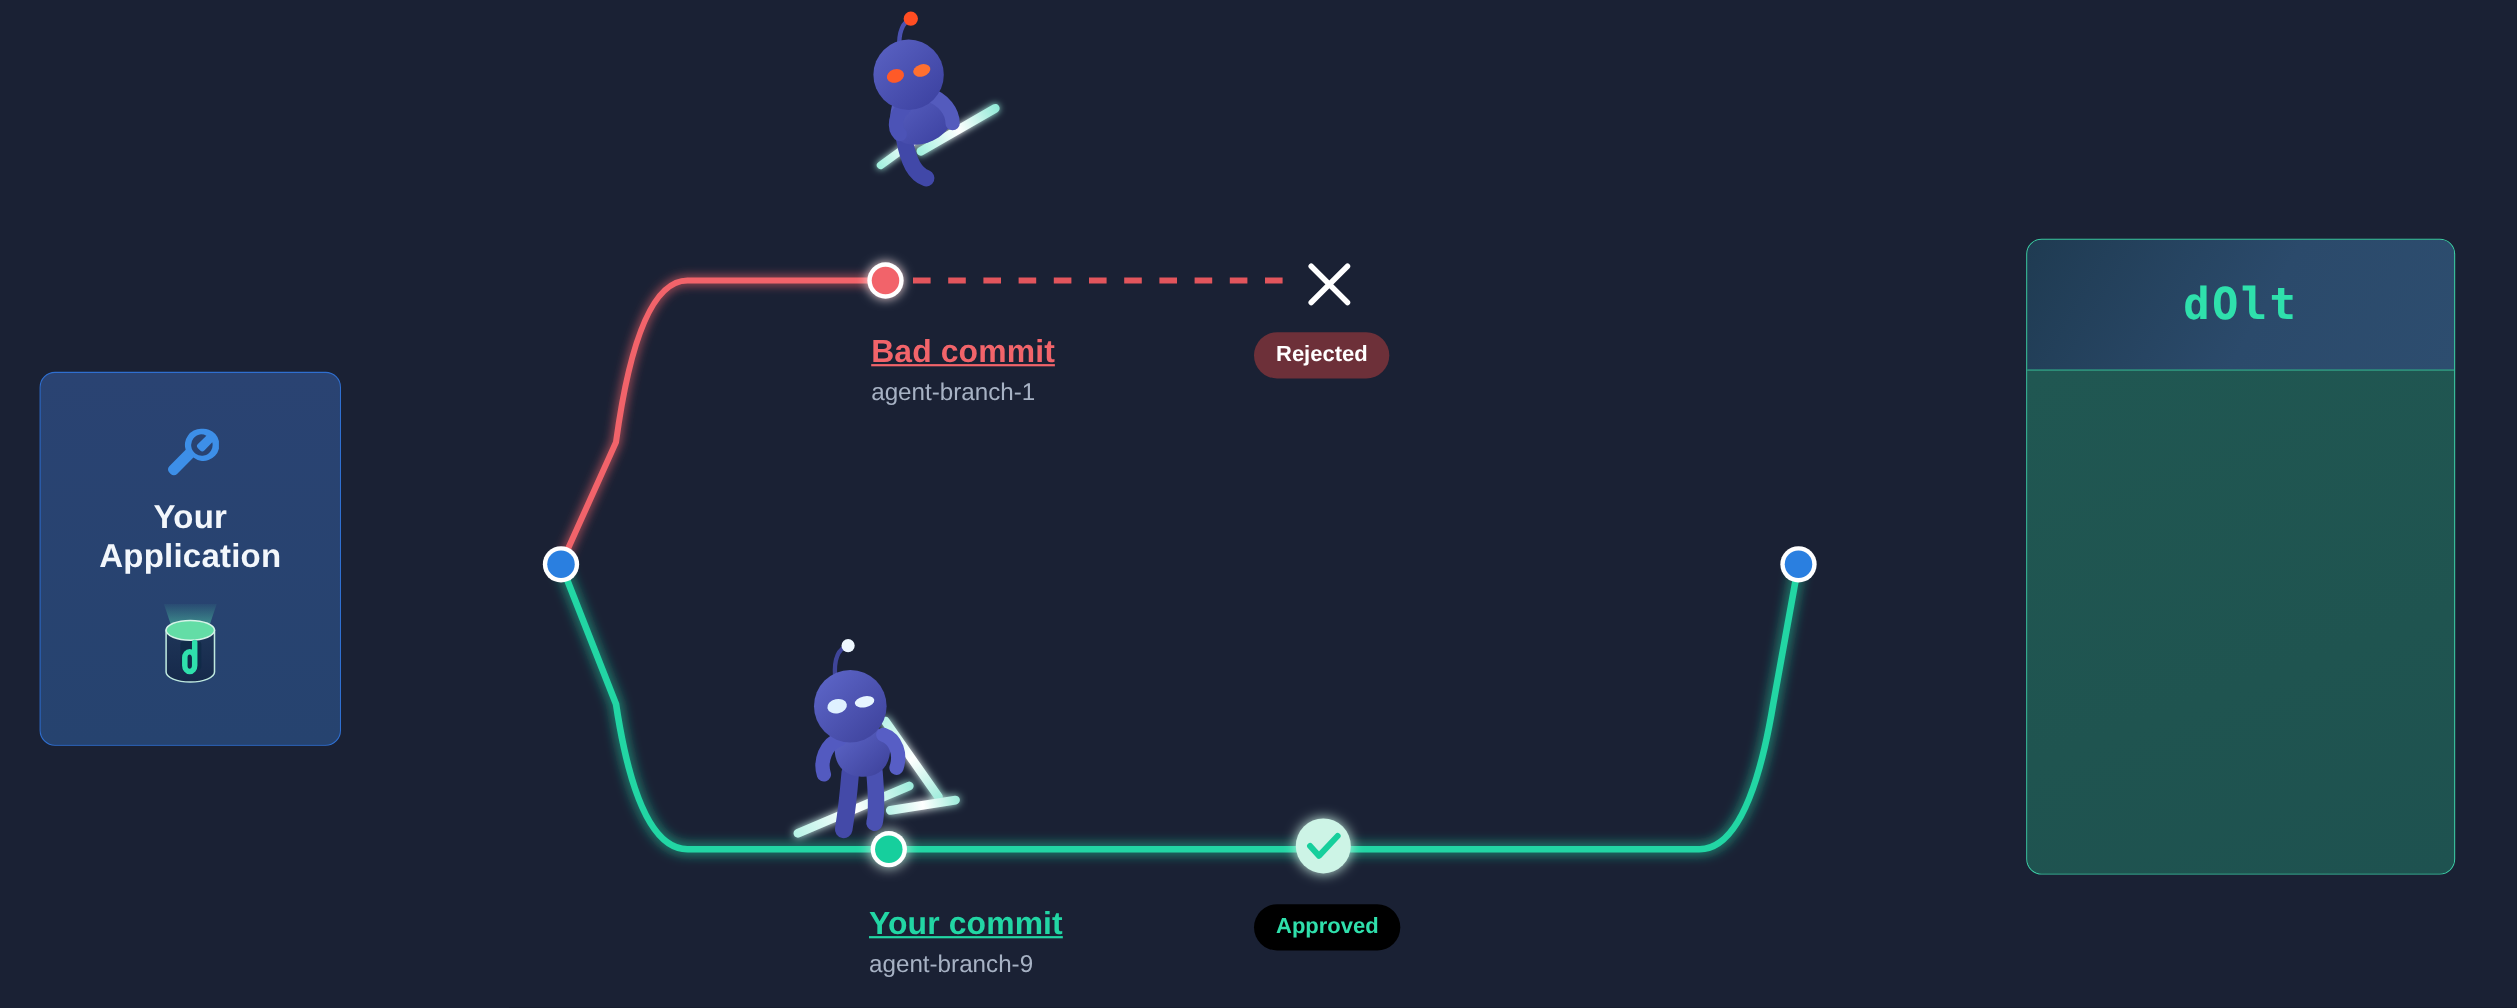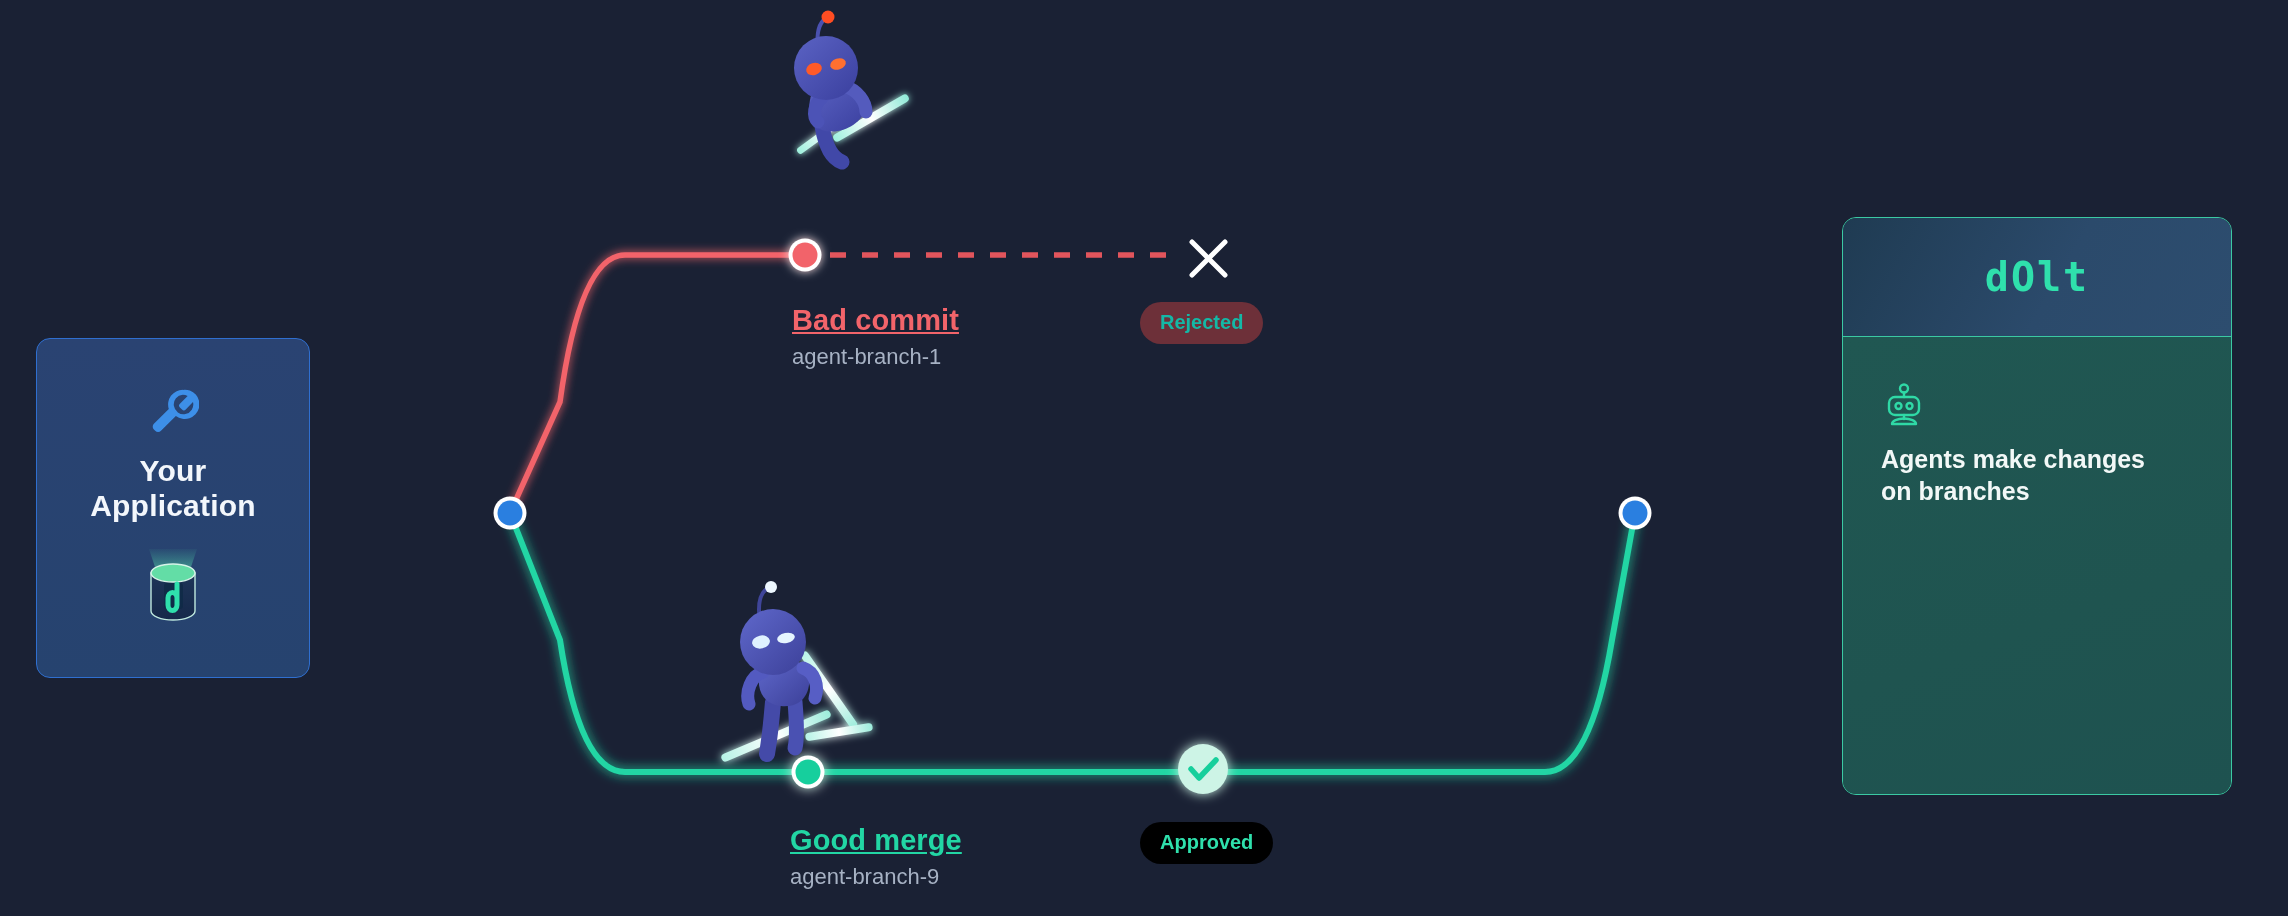--- a/index.html
+++ b/index.html
@@ -90,21 +90,21 @@
     border-radius: 999px;
     font-size: 20px;
     font-weight: bold;
     display: flex;
     align-items: center;
     justify-content: center;
     white-space: nowrap;
   }
   #badge-rejected {
     background: #6d3039;
-    color: #14b8a6;
+    color: #ffffff;
     padding: 9px 20px 10px;
   }
   #badge-approved {
     background: #000000;
     color: #2fe0ac;
     padding: 9px 20px 10px;
   }
 
   
   #dolt-card {
@@ -334,41 +334,29 @@
     <ellipse cx="81" cy="62" rx="9" ry="5" fill="#e6f5ff" transform="rotate(-12 81 62)"></ellipse>
   </svg>
 
   <div class="commit-label" style="left:792px; top:305px;">
     <div class="commit-title" id="bad-title">Bad commit</div>
     <div class="commit-branch">agent-branch-1</div>
   </div>
   <div class="badge" id="badge-rejected" style="left:1140px; top:302px;">Rejected</div>
 
   <div class="commit-label" style="left:790px; top:825px;">
-    <div class="commit-title" id="good-title">Good merge</div>
+    <div class="commit-title" id="good-title">Your commit</div>
     <div class="commit-branch">agent-branch-9</div>
   </div>
   <div class="badge" id="badge-approved" style="left:1140px; top:822px;">Approved</div>
 
   <div id="dolt-card">
     <div id="dolt-header">
       <div id="dolt-logo">dOlt</div>
     </div>
     <div id="dolt-body">
 
-      <div class="feature">
-        <svg class="ficon" width="46" height="44" viewBox="0 0 46 44" fill="none" stroke="#2fd9a6" stroke-width="2.4" stroke-linecap="round" stroke-linejoin="round">
-          <circle cx="23" cy="5.5" r="4"></circle>
-          <line x1="23" y1="9.5" x2="23" y2="14"></line>
-          <rect x="8" y="14" width="30" height="18" rx="6"></rect>
-          <circle cx="17.5" cy="23" r="3"></circle>
-          <circle cx="28.5" cy="23" r="3"></circle>
-          <line x1="23" y1="32" x2="23" y2="36"></line>
-          <path d="M11 41 a12 5.5 0 0 1 24 0 Z"></path>
-        </svg>
-        <div class="ftext">Agents make changes on branches</div>
-      </div>
 
 
     </div>
   </div>
 
 </div>
 
 </body></html>

